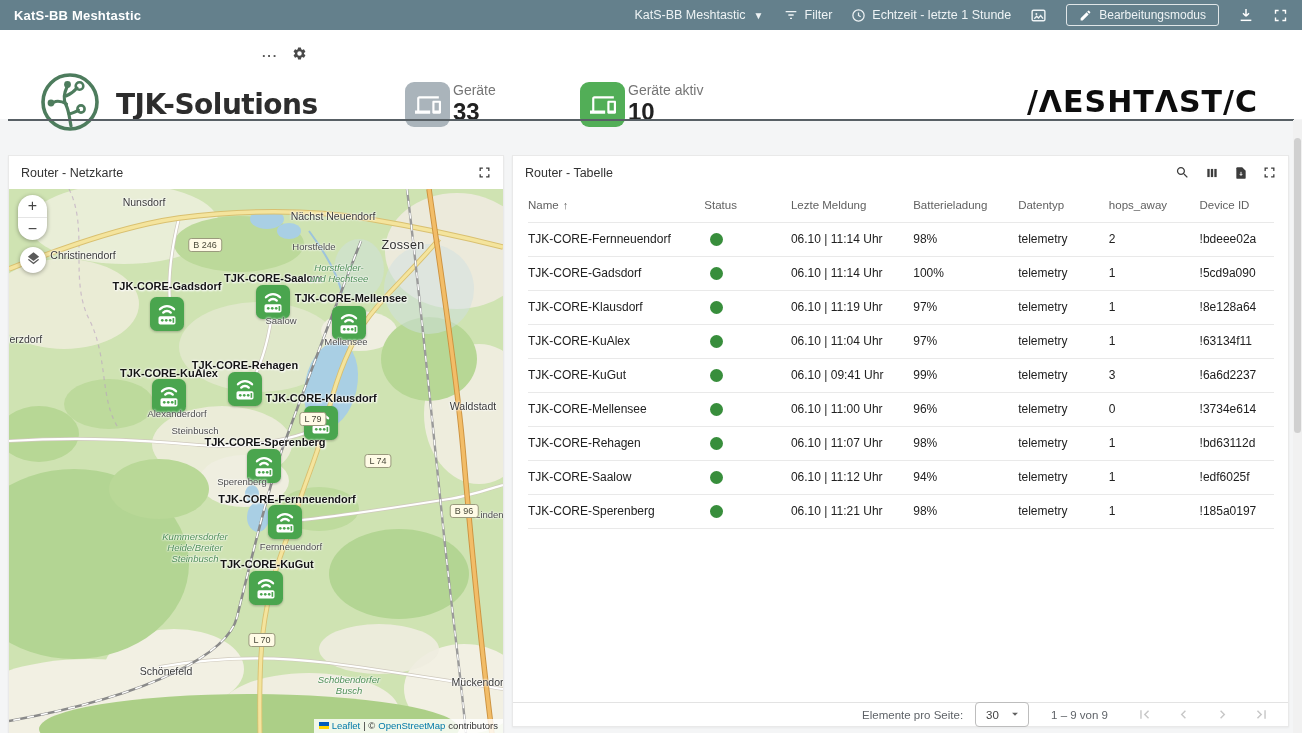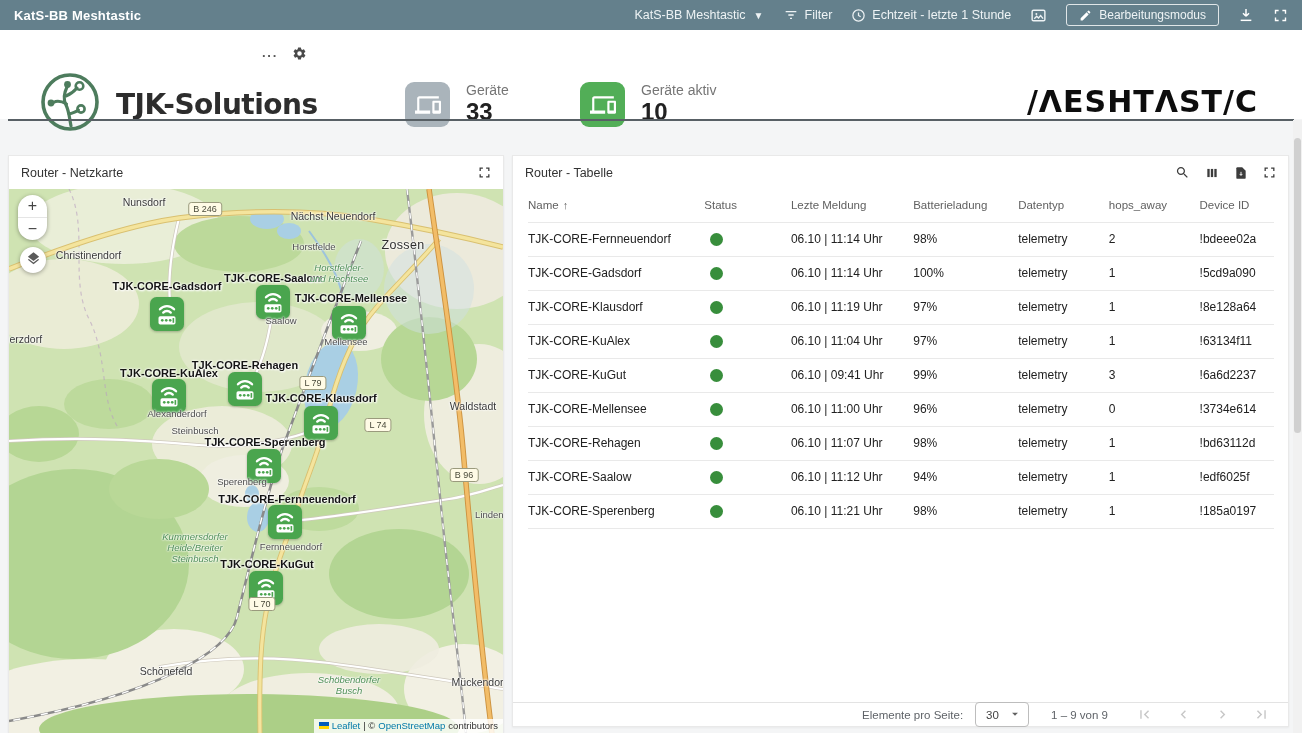--- a/index.html
+++ b/index.html
@@ -17,21 +17,21 @@
   .edit-btn { display:flex; align-items:center; gap:7px; border:1px solid rgba(255,255,255,.8);
               border-radius:3px; padding:3px 12px; font-size:12px; }
 
   
   .header { position:absolute; top:30px; left:0; width:1302px; height:89px; background:#fff; }
   .brand { position:absolute; left:38px; top:40px; display:flex; align-items:center; gap:14px; }
   .brand-name { font-family:"DejaVu Sans",sans-serif; font-weight:bold; font-size:28px; color:#2d2d2d; letter-spacing:-.5px; }
   .brand-tools { position:absolute; left:262px; top:16px; display:flex; gap:14px; align-items:center; color:#4a4a4a; }
   .dots-menu { font-size:13px; font-weight:bold; letter-spacing:1px; cursor:pointer; color:#555; }
 
-  .stat-card { position:absolute; top:52px; display:flex; gap:16px; }
+  .stat-card { position:absolute; top:52px; display:flex; gap:3px; }
   .stat-icon { width:45px; height:45px; border-radius:9px; display:grid; place-items:center; }
   .stat-label { font-size:14px; color:#757575; line-height:17px; }
   .stat-value { font-size:24px; font-weight:bold; color:#212121; line-height:26px; }
   #stat-0 { left:405px; } #stat-1 { left:580px; } #stat-2 { left:757px; }
 
   .mesh-logo { position:absolute; right:44px; top:54px; font-family:"DejaVu Sans",sans-serif;
                font-size:30px; font-weight:600; letter-spacing:1px; color:#0d0d0d; white-space:nowrap; }
 
   .divider { position:absolute; top:119px; left:8px; width:1286px; height:2px; background:#586065; }
 
@@ -48,21 +48,21 @@
   
   .map { position:absolute; left:0; top:33px; width:494px; height:544px; overflow:hidden; background:#cfe3b2; }
   .map-bg { position:absolute; left:0; top:0; }
   .place { position:absolute; transform:translate(-50%,-50%); white-space:pre-line; text-align:center;
            font-size:10px; color:#3a3a3a; text-shadow:0 0 2px #fff,0 0 2px #fff,0 0 3px #fff; pointer-events:none; }
   .place.town    { font-size:10.5px; }
   .place.town-sm { font-size:9.5px; color:#4c4c4c; }
   .place.town-lg { font-size:12.5px; color:#2f2f2f; letter-spacing:.3px; }
   .place.nature  { font-size:9.5px; font-style:italic; color:#4f8f57; line-height:11px; }
   .road-badge { position:absolute; transform:translate(-50%,-50%); font-size:9px; color:#4a4a3a;
-                background:#fffbe6; border:1px solid #9a9a7d; border-radius:3px; padding:0 4px; line-height:12px; }
+                background:#fffbe6; border:1px solid #9a9a7d; border-radius:3px; padding:0 4px; line-height:12px;margin-top:36px; }
   .marker { position:absolute; width:34px; height:34px; transform:translate(-50%,-50%); cursor:pointer; }
   .marker svg { display:block; filter:drop-shadow(0 1px 1px rgba(0,0,0,.25)); }
   .marker-label { position:absolute; transform:translate(-50%,-50%); font-size:11px; font-weight:bold; color:#141414;
                   white-space:nowrap; text-shadow:0 0 2px #fff,0 0 3px #fff,1px 1px 2px #fff; pointer-events:none; }
 
   .zoom-ctl { position:absolute; left:9px; top:6px; width:29px; height:45px; background:#fff; border-radius:15px;
               box-shadow:0 1px 4px rgba(0,0,0,.35); display:flex; flex-direction:column; overflow:hidden; z-index:5; }
   .zoom-btn { flex:1; display:grid; place-items:center; font-size:16px; color:#444; cursor:pointer; line-height:1; }
   .zoom-btn:first-child { border-bottom:1px solid #e5e5e5; }
   .layers-ctl { position:absolute; left:11px; top:58px; width:26px; height:26px; border-radius:50%; background:#fff;
@@ -415,21 +415,21 @@
   <circle cx="21.4" cy="24.7" r="1.4" fill="#4aa54e"></circle>
   <rect x="23.9" y="22.3" width="1.7" height="5" fill="#4aa54e"></rect>
 </svg>
         </div>
       </div>
     <div id="places-layer">
         <div class="place town" style="left: 135px; top: 13px;">Nunsdorf</div>
         <div class="place town" style="left: 324px; top: 27px;">Nächst Neuendorf</div>
         <div class="place town-sm" style="left: 305px; top: 57px;">Horstfelde</div>
         <div class="place town-lg" style="left: 394px; top: 56px;">Zossen</div>
-        <div class="place town" style="left: 74px; top: 66px; padding-left: 11px;">Christinendorf</div>
+        <div class="place town" style="left: 74px; top: 66px;">Christinendorf</div>
         <div class="place town" style="left: 8px; top: 150px;">Lüderzdorf</div>
         <div class="place town-sm" style="left: 272px; top: 131px;">Saalow</div>
         <div class="place town-sm" style="left: 337px; top: 152px;">Mellensee</div>
         <div class="place town-sm" style="left: 168px; top: 224px;">Alexanderdorf</div>
         <div class="place town-sm" style="left: 186px; top: 241px;">Steinbusch</div>
         <div class="place town" style="left: 464px; top: 217px;">Waldstadt</div>
         <div class="place town-sm" style="left: 233px; top: 292px;">Sperenberg</div>
         <div class="place town-sm" style="left: 282px; top: 357px;">Fernneuendorf</div>
         <div class="place town-sm" style="left: 492px; top: 325px;">Lindenbrück</div>
         <div class="place town" style="left: 157px; top: 482px;">Schönefeld</div>

